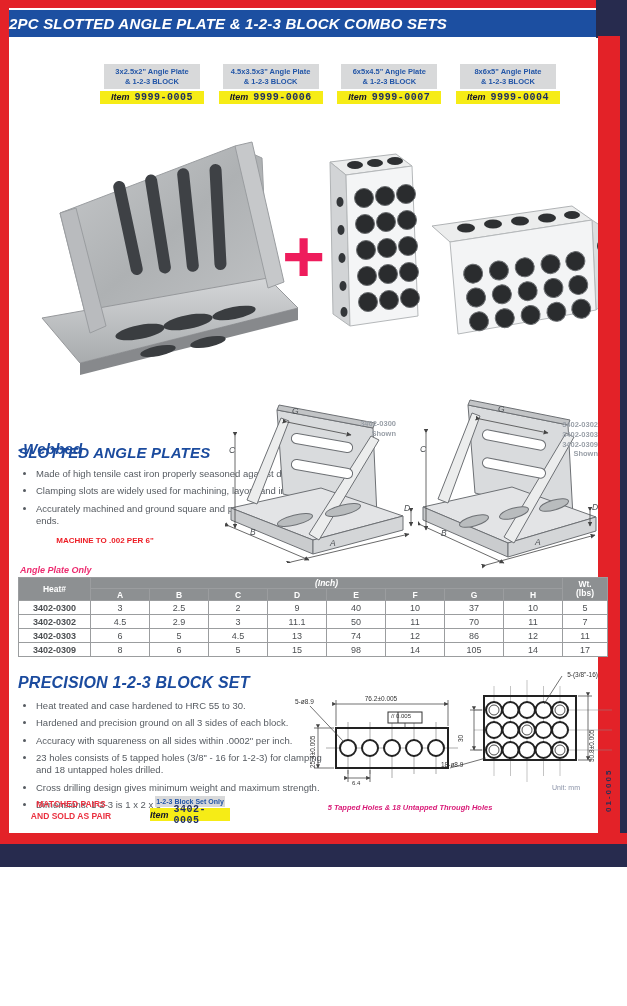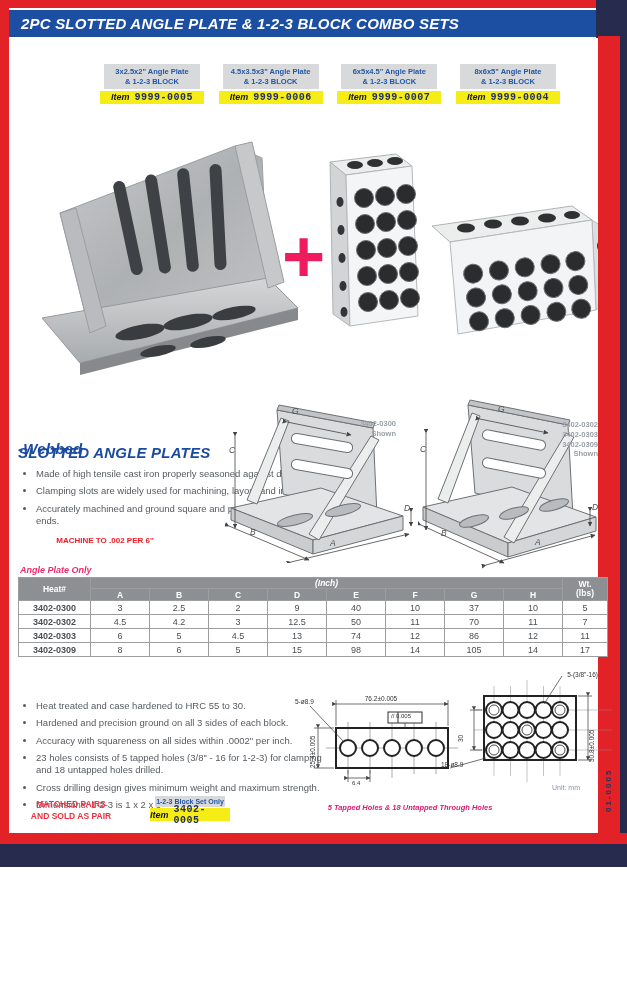--- a/index.html
+++ b/index.html
@@ -11,21 +11,21 @@
   .frame-top{left:0;top:0;width:627px;height:8px;background:#e32228;}
   .frame-left{left:0;top:0;width:9px;height:843px;background:#e32228;}
   .frame-rightbar{left:598px;top:36px;width:22px;height:807px;background:#e32228;}
   .corner-navy{left:596px;top:0;width:31px;height:38px;background:#272b4e;}
   .edge-navy{left:620px;top:36px;width:7px;height:831px;background:#272b4e;}
   .band-red{left:0;top:833px;width:627px;height:11px;background:#e32228;}
   .band-navy{left:0;top:844px;width:627px;height:23px;background:#272b4e;}
 
   
   .titlebar{left:9px;top:10px;width:587px;height:27px;background:#1c4fa1;display:flex;align-items:center;}
-  .titlebar span{color:#fff;font-weight:bold;font-style:italic;font-size:15px;letter-spacing:.2px;padding-left:12px;white-space:nowrap;}
+  .titlebar span{color:#fff;font-weight:bold;font-style:italic;font-size:15px;letter-spacing:.2px;padding-left:0;white-space:nowrap;}
 
   
   .combo-row{left:100px;top:64px;width:460px;display:flex;justify-content:space-between;}
   .combo{width:104px;}
   .combo-name{background:#d8d9da;color:#2356a7;font-size:7.5px;font-weight:bold;text-align:center;padding:3px 1px 2px;line-height:1.3;margin:0 4px;}
   .combo-item{background:#f6ec16;margin-top:2px;height:13px;display:flex;align-items:center;justify-content:center;gap:5px;}
   .item-lbl{font-style:italic;font-weight:bold;font-size:9px;color:#15162b;}
   .item-num{font-weight:bold;font-size:10px;color:#1e2f63;font-family:"Liberation Mono",monospace;letter-spacing:.5px;}
 
   .plus{color:#ee1c5c;font-size:74px;font-weight:bold;line-height:70px;}
@@ -337,23 +337,23 @@
         <td>9</td>
         <td>40</td>
         <td>10</td>
         <td>37</td>
         <td>10</td>
         <td>5</td>
       </tr>
       <tr>
         <td class="item-cell">3402-0302</td>
         <td>4.5</td>
-        <td>4.2</td>
+        <td>2.9</td>
         <td>3</td>
-        <td>12.5</td>
+        <td>11.1</td>
         <td>50</td>
         <td>11</td>
         <td>70</td>
         <td>11</td>
         <td>7</td>
       </tr>
       <tr>
         <td class="item-cell">3402-0303</td>
         <td>6</td>
         <td>5</td>
@@ -373,20 +373,21 @@
         <td>15</td>
         <td>98</td>
         <td>14</td>
         <td>105</td>
         <td>14</td>
         <td>17</td>
       </tr>
     </tbody>
   </table>
 
+  <h2 class="sec abs" style="left:18px;top:674px;font-size:16px;">PRECISION 1-2-3 BLOCK SET</h2>
   <ul class="feat abs" style="left:22px;top:700px;width:300px;">
     <li>Heat treated and case hardened to HRC 55 to 30.</li>
     <li>Hardened and precision ground on all 3 sides of each block.</li>
     <li>Accuracy with squareness on all sides within .0002" per inch.</li>
     <li>23 holes consists of 5 tapped holes (3/8" - 16 for 1-2-3) for clamping and 18 untapped holes drilled.</li>
     <li>Cross drilling design gives minimum weight and maximum strength.</li>
     <li>Dimensions: 1-2-3 is 1 x 2 x 3"</li>
   </ul>
 
   <svg class="abs" style="left:296px;top:678px;" width="168" height="112" viewBox="0 0 168 112">

